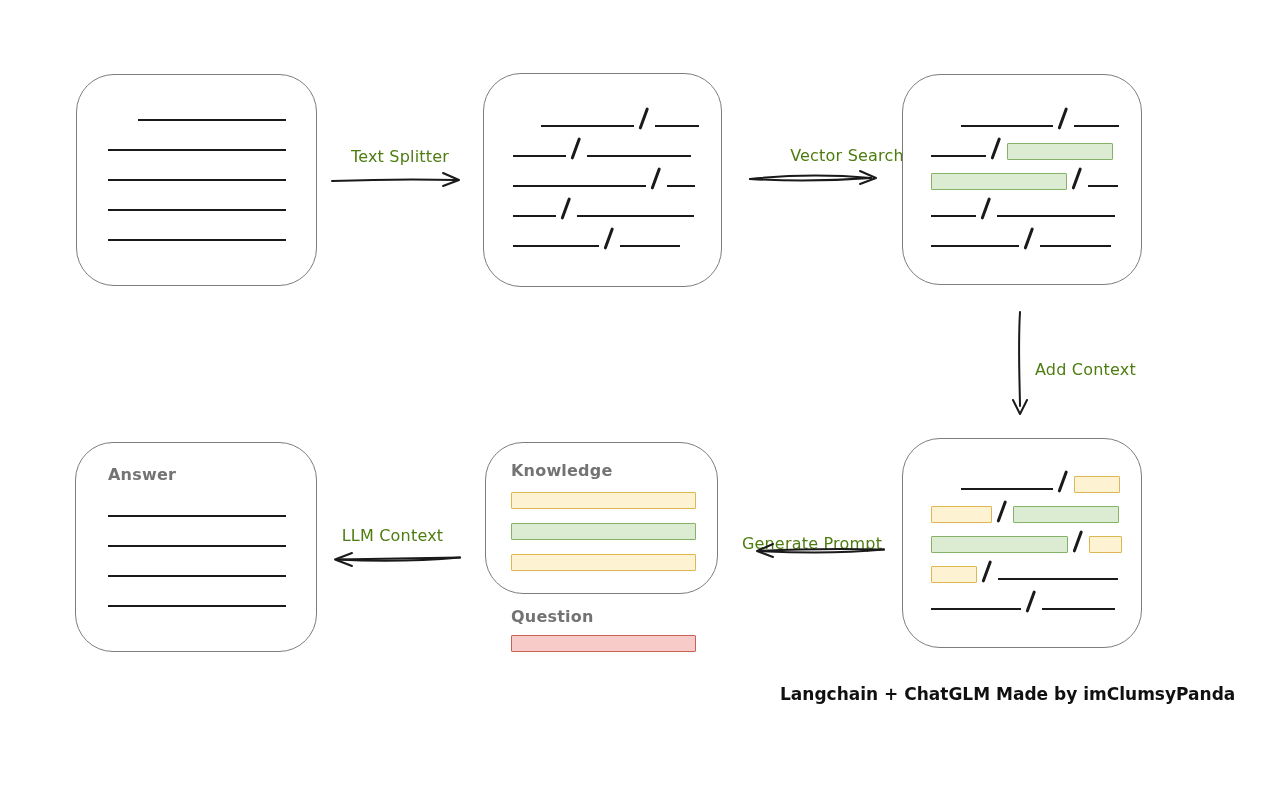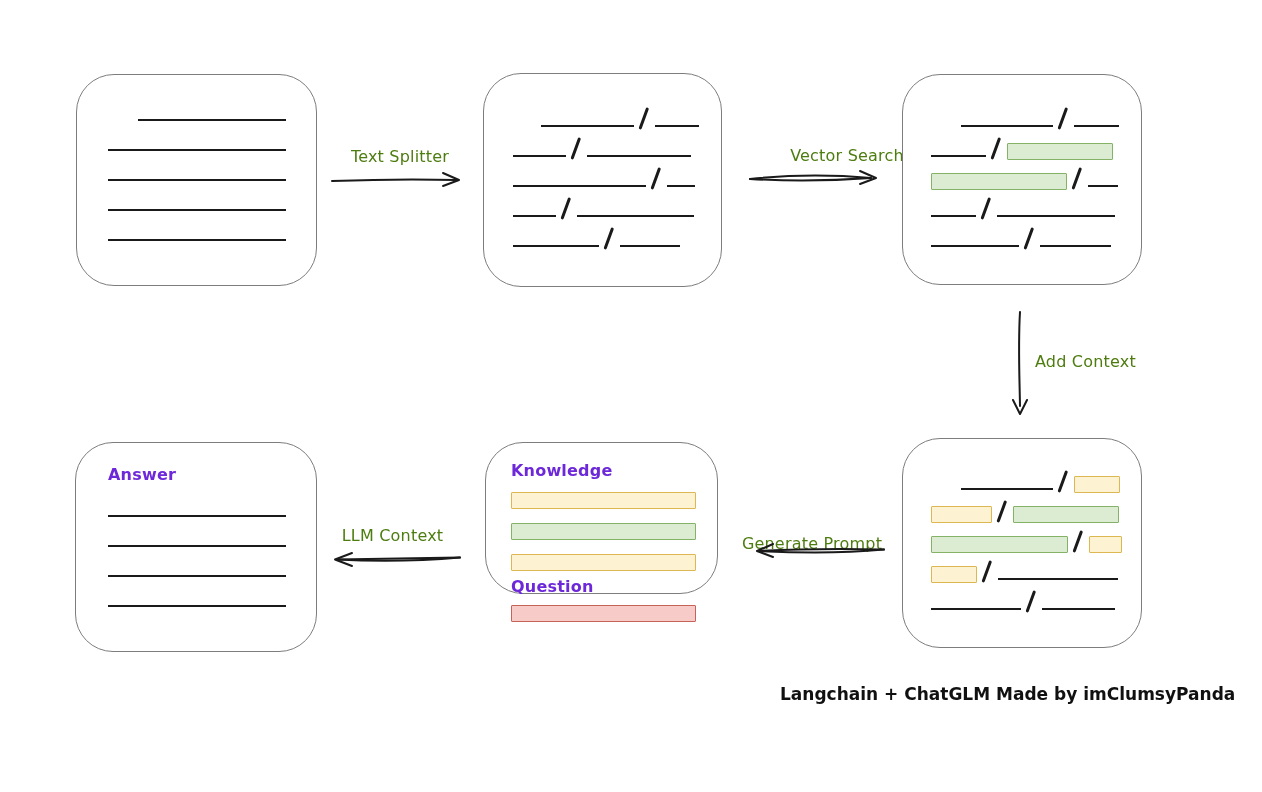--- a/index.html
+++ b/index.html
@@ -34,21 +34,21 @@
   .seg-rect.green{background:var(--green-fill);border-color:var(--green-stroke);}
   .seg-rect.yellow{background:var(--yellow-fill);border-color:var(--yellow-stroke);}
 
   
   .bar{width:183px;height:15px;border:1.6px solid;border-radius:1px;box-sizing:content-box;}
   .bar.yellow{background:var(--yellow-fill);border-color:var(--yellow-stroke);}
   .bar.green{background:var(--green-fill);border-color:var(--green-stroke);}
   .bar.red{background:var(--red-fill);border-color:var(--red-stroke);}
   .bar + .bar{margin-top:14px;}
 
-  .box-label{font-size:16px;font-weight:600;letter-spacing:.2px;color:#6d28d9;}
+  .box-label{font-size:16px;font-weight:600;letter-spacing:.2px;color:#737373;}
 
   .arrow-label{
     position:absolute;font-size:16px;font-weight:400;letter-spacing:.2px;
     color:#4d7c0f;white-space:nowrap;text-align:center;
   }
   .arrow-svg{position:absolute;overflow:visible;}
   .arrow-svg path{stroke:var(--ink);fill:none;stroke-width:2;stroke-linecap:round;stroke-linejoin:round;}
 
   .footer-credit{
     position:absolute;left:780px;top:684px;width:400px;text-align:center;
@@ -146,21 +146,21 @@
           <div class="seg-line" style="width: 118px;"></div>
         </div>
         <div class="chunk-row">
           <div class="seg-line" style="width: 88px;"></div>
           <div class="slash"></div>
           <div class="seg-line" style="width: 71px;"></div>
         </div>
       </div>
   </div>
 
-  <div class="arrow-label" style="left:1035px;top:352px;">Add Context</div>
+  <div class="arrow-label" style="left:1035px;top:360px;">Add Context</div>
   <svg class="arrow-svg" style="left:1008px;top:310px;" width="24" height="108" viewBox="0 0 24 108">
     <path d="M12 2 C 10 35, 11.5 65, 12 96"></path>
     <path d="M5 90 L12 104 L19 90"></path>
   </svg>
 
   <div class="box" style="left:902px;top:438px;width:240px;height:210px;">
     <div class="rows" style="left:28px;top:22px;">
         <div class="chunk-row" style="padding-left: 30px;">
           <div class="seg-line" style="width: 92px;"></div>
           <div class="slash"></div>
@@ -197,21 +197,21 @@
   </svg>
 
   <div class="box" style="left:485px;top:442px;width:233px;height:152px;">
     <div style="position:absolute;left:25px;top:18px;">
       <div class="box-label" style="margin-bottom:12px;">Knowledge</div>
       <div>
           <div class="bar yellow"></div>
           <div class="bar green"></div>
           <div class="bar yellow"></div>
         </div>
-      <div class="box-label" style="margin-top:6px;margin-bottom:9px;">Question</div>
+      <div class="box-label" style="margin-top:36px;margin-bottom:9px;">Question</div>
       <div>
           <div class="bar red"></div>
         </div>
     </div>
   </div>
 
   <div class="arrow-label" style="left:325px;top:526px;width:135px;">LLM Context</div>
   <svg class="arrow-svg" style="left:320px;top:548px;" width="144" height="22" viewBox="0 0 144 22">
     <path d="M140 9.5 L 17 11.5"></path>
     <path d="M140 9.5 C 95 13.5, 55 13.5, 17 11.5"></path>

